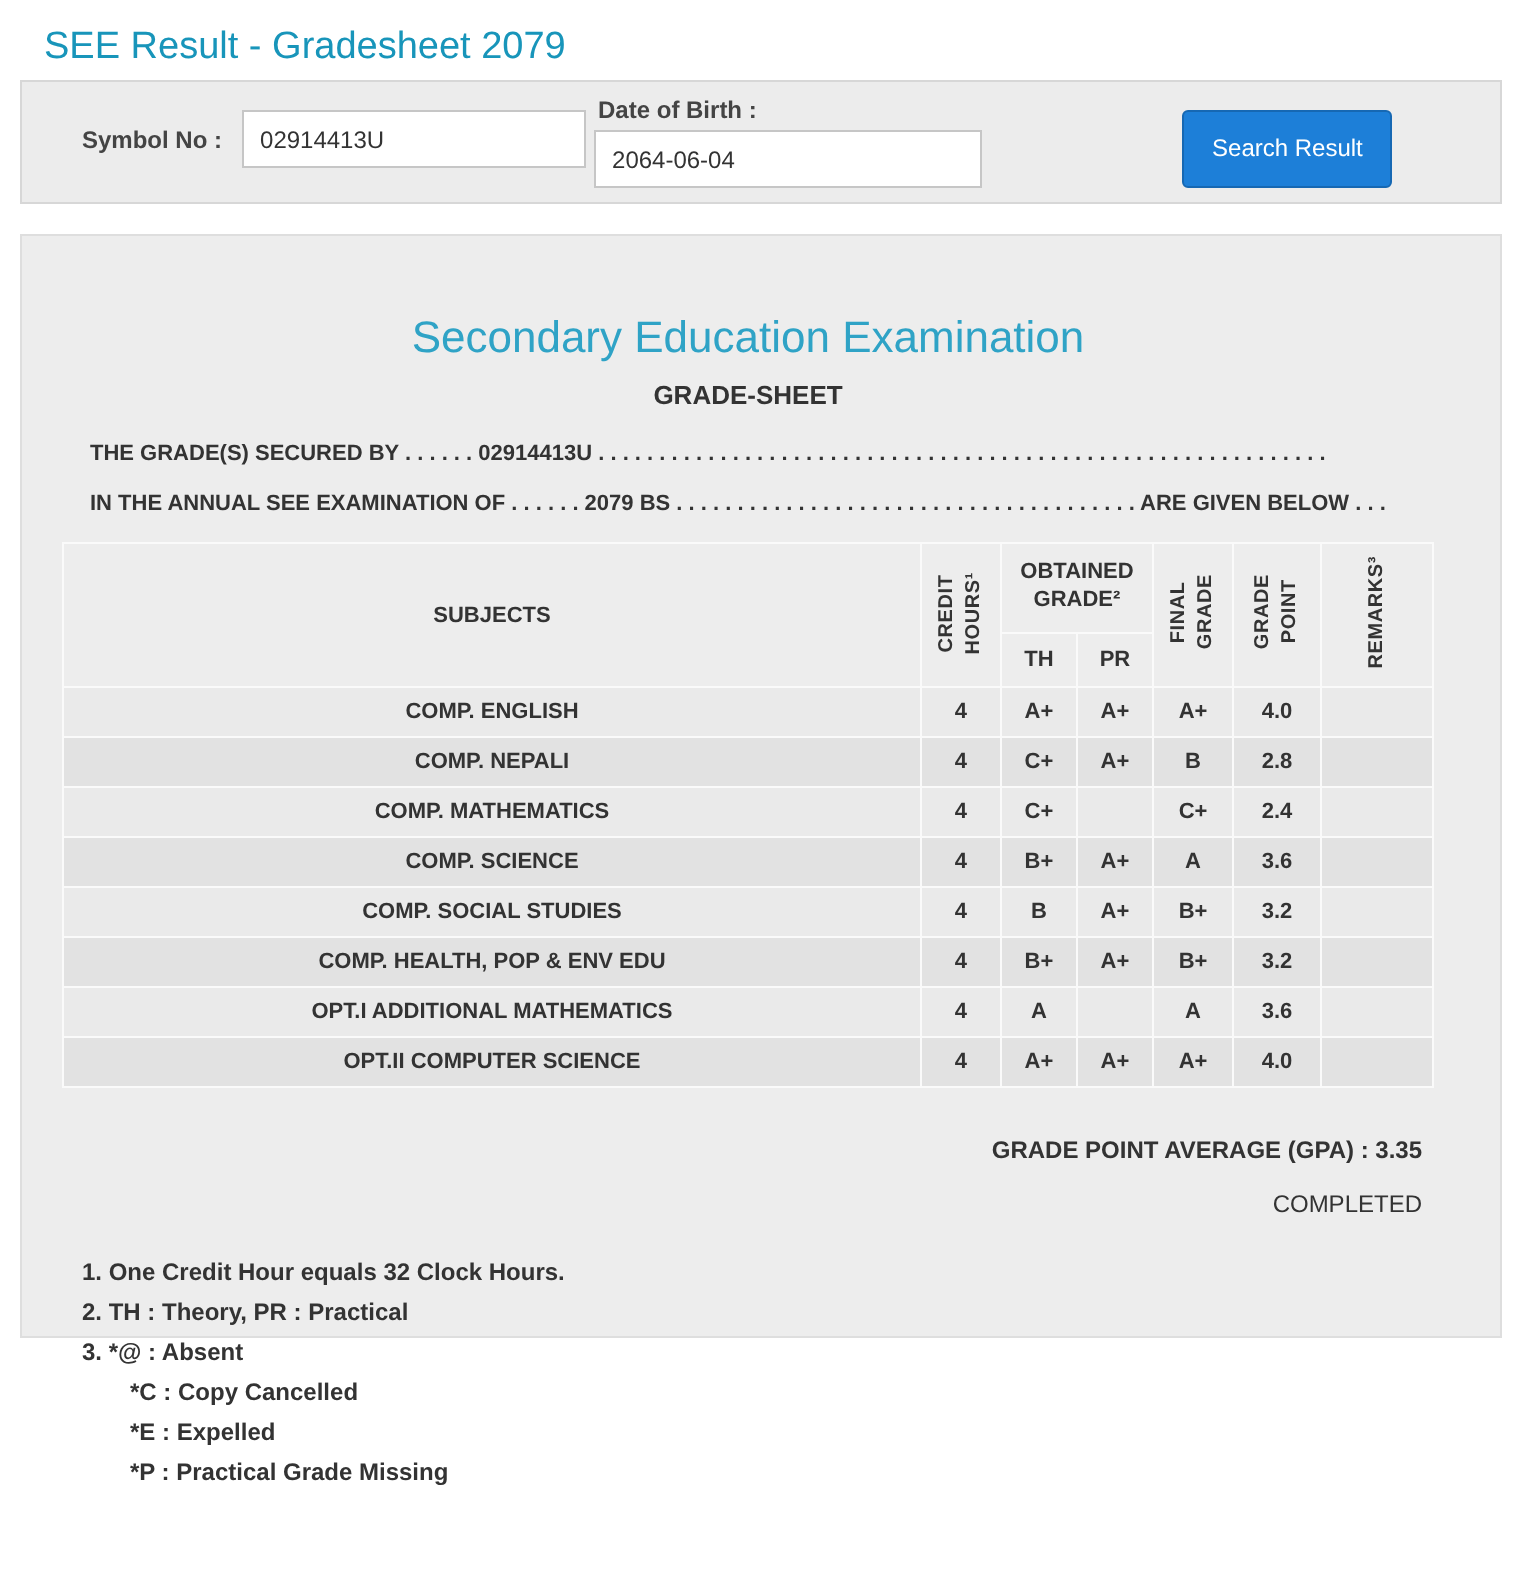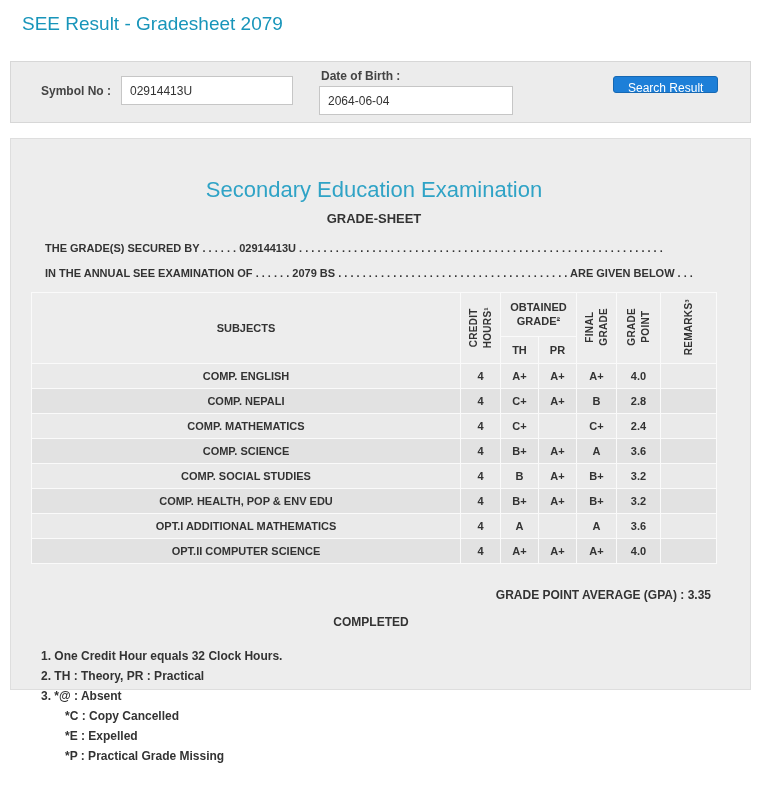--- a/index.html
+++ b/index.html
@@ -6,45 +6,45 @@
   html,body { margin:0; padding:0; }
   body {
     width:761px; height:790px; overflow:hidden;
     background:#ffffff;
     font-family:"Liberation Sans", sans-serif;
     color:#333;
   }
   
   .page-title {
     color:#1895ba; font-size:19px; font-weight:400;
-    padding:13px 0 26px 22px;
+    padding:13px 0 5px 22px;
   }
   
   .search-bar {
     margin:0 10px; background:#ececec;
     border:1px solid #d7d7d7;
     padding:6px 18px 10px 18px;
     display:flex; align-items:flex-start;
     height:62px;
   }
   .field-inline { display:flex; align-items:center; margin-top:8px; }
   .field-inline label { font-size:12px; font-weight:bold; color:#444; margin-right:10px; white-space:nowrap;margin-left:12px; }
-  .field-stacked { display:flex; flex-direction:column; margin-left:26px; }
+  .field-stacked { display:flex; flex-direction:column; margin-left:4px; }
   .field-stacked label { font-size:12px; font-weight:bold; color:#444; margin:1px 0 3px 2px; white-space:nowrap; }
   .search-bar input {
     width:172px; height:29px; border:1px solid #c6c6c6; background:#fff;
     font-family:"Liberation Sans", sans-serif; font-size:12px; color:#333;
     padding:0 8px; outline:none;
   }
   .field-stacked input { width:194px; }
   .search-btn {
     margin-left:100px; margin-top:8px;
     background:#1d7fd8; color:#fff; border:1px solid #1668b3;
     border-radius:3px; font-size:12px; font-family:"Liberation Sans", sans-serif;
-    padding:5px 14px; height:17px; line-height:13px; cursor:pointer;
+    padding:5px 14px; height:39px; line-height:13px; cursor:pointer;
   }
   
   .sheet {
     margin:15px 10px 0 10px;
     background:#ededed; border:1px solid #dedede;
     padding:20px 33px 12px 20px;
     height:552px;
   }
   .sheet-heading { text-align:center; color:#2fa3c6; font-size:22px; font-weight:400; margin:18px 0 8px 0; }
   .sheet-sub { text-align:center; font-size:13px; font-weight:bold; color:#333; margin-bottom:16px; }
@@ -78,21 +78,21 @@
   .rot {
     writing-mode:vertical-rl; transform:rotate(180deg);
     white-space:pre-line; display:inline-block;
     font-size:10px; line-height:1.35; letter-spacing:0.3px;
   }
   tbody tr:nth-child(odd) td { background:#eaeaea; }
   tbody tr:nth-child(even) td { background:#e2e2e2; }
   td.subject-cell { text-align:left; padding-left:10px; }
   
   .gpa-line { text-align:right; font-size:12px; font-weight:bold; color:#333; margin:24px 6px 0 0; }
-  .status-line { text-align:center; font-size:12px; font-weight:bold; color:#333; margin:13px 6px 0 0; }
+  .status-line { text-align:right; font-size:12px; font-weight:normal; color:#333; margin:13px 6px 0 0; }
   
   .footnotes { margin:20px 0 0 10px; }
   .footnote { font-size:12px; font-weight:bold; color:#333; margin-bottom:6px; }
   .footnote.indent { margin-left:24px; }
 </style>
 </head>
 <body>
 
 <div class="page-title">SEE Result - Gradesheet 2079</div>
 

